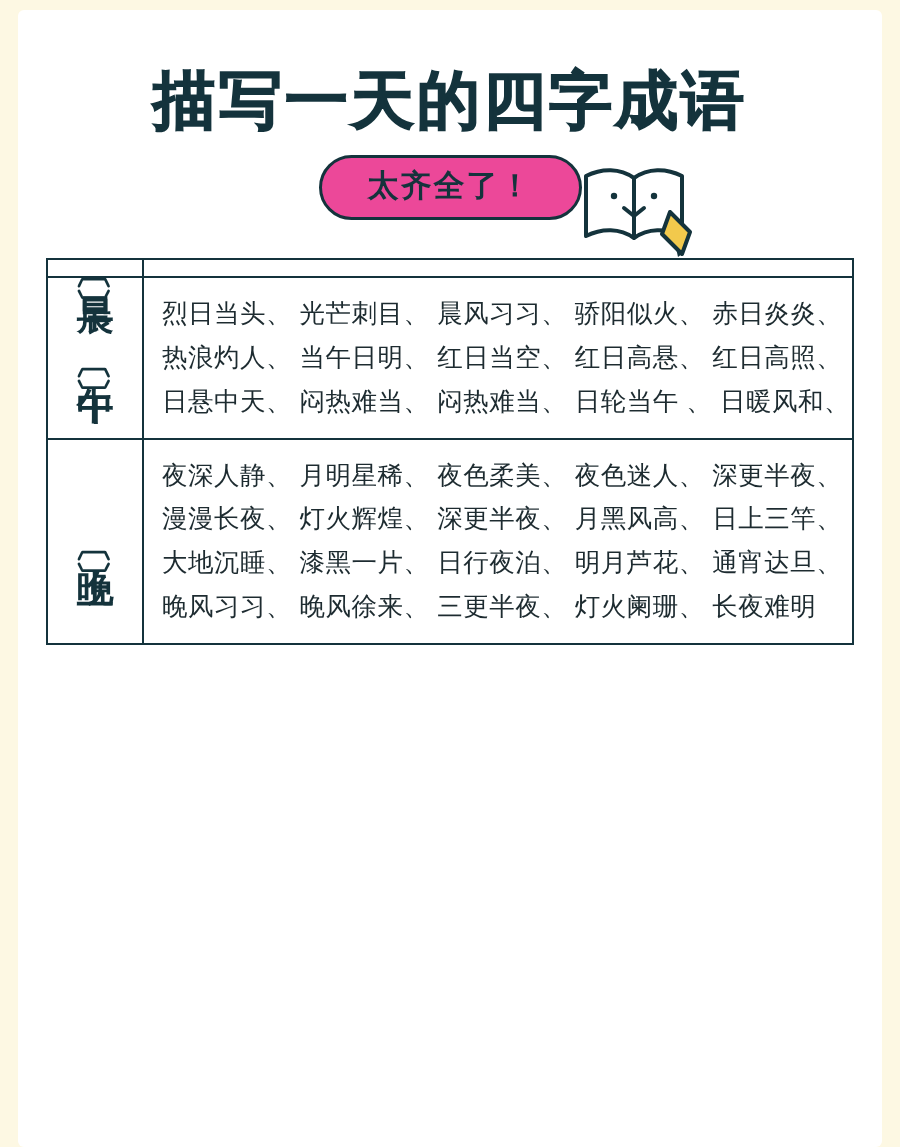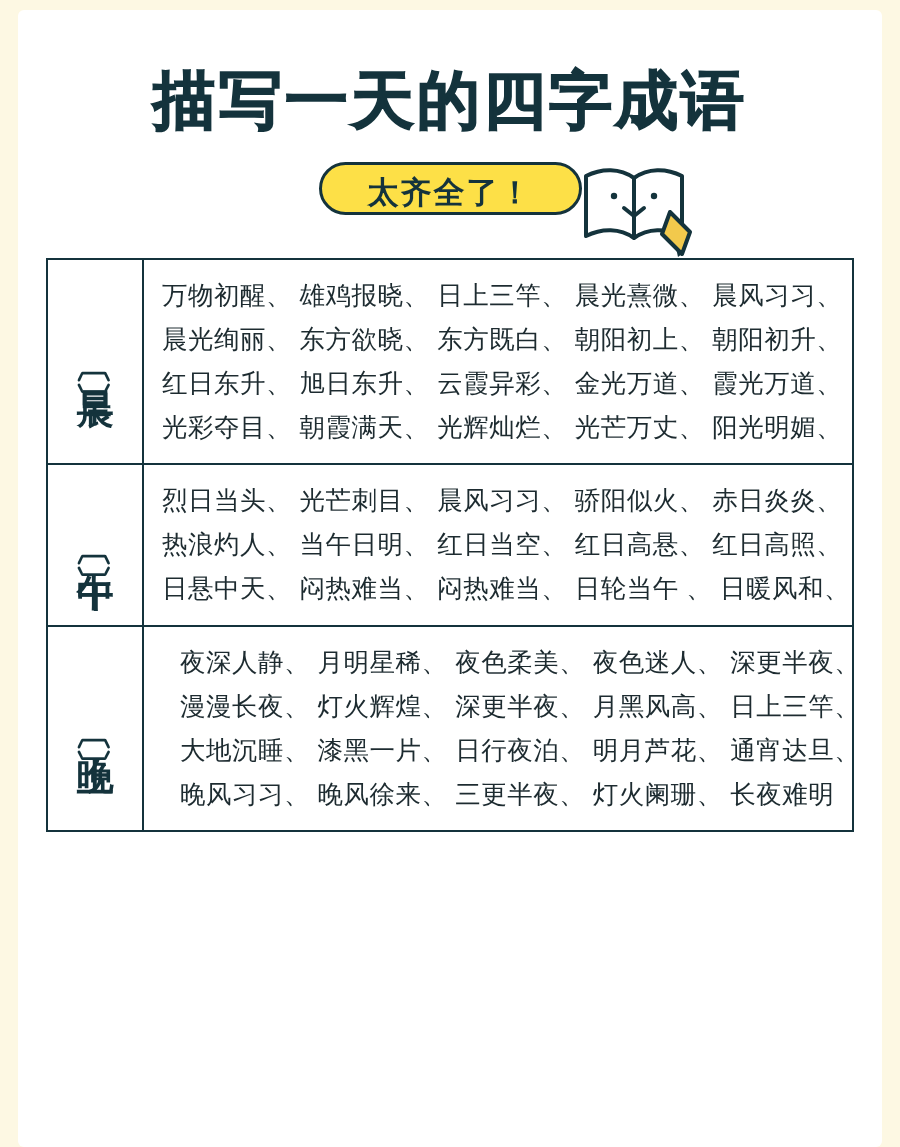--- a/index.html
+++ b/index.html
@@ -52,28 +52,27 @@
     left: 0;
     top: 145px;
     width: 864px;
     display: flex;
     align-items: center;
     justify-content: center;
   }
   .badge {
     border: 3.5px solid #14333c;
     border-radius: 40px;
-    padding: 9px 46px 1px 46px;
+    padding: 9px 46px 13px 46px;
     font-size: 31px;
     font-weight: bold;
     color: #14333c;
     letter-spacing: 2px;
-    background: #fde047;
+    background: #ec4899;
     line-height: 1.2;
-    margin-top: 7px;
   }
   .badge-icon {
     position: absolute;
     left: 560px;
     top: 148px;
     width: 120px;
     height: 105px;
   }
   
   .table {
@@ -85,21 +84,20 @@
     box-sizing: border-box;
     background: #fff;
   }
   .row {
     display: flex;
     border-bottom: 2.5px solid #14333c;
     box-sizing: border-box;
   }
   .row:last-child {
     border-bottom: none;
-    gap: 18px;
   }
   .row-label {
     width: 96px;
     min-width: 96px;
     border-right: 2.5px solid #14333c;
     box-sizing: border-box;
     display: flex;
     align-items: center;
     justify-content: center;
     padding: 6px 0;
@@ -150,26 +148,20 @@
       <path d="M84 76 L104 96" stroke="#14333c" stroke-width="3"></path>
       <path d="M98 90 L104 96 L100 99 Z" fill="#14333c"></path>
     </svg>
 
     <div class="table">
 
       <div class="row">
         <div class="row-label">
           <div class="label-text">〔早晨〕</div>
         </div>
-        <div class="row-content">
-          <div class="idiom-line">万物初醒、 雄鸡报晓、 日上三竿、 晨光熹微、 晨风习习、</div>
-          <div class="idiom-line">晨光绚丽、 东方欲晓、 东方既白、 朝阳初上、 朝阳初升、</div>
-          <div class="idiom-line">红日东升、 旭日东升、 云霞异彩、 金光万道、 霞光万道、</div>
-          <div class="idiom-line">光彩夺目、 朝霞满天、 光辉灿烂、 光芒万丈、 阳光明媚、</div>
-        </div>
       </div>
 
       <div class="row">
         <div class="row-label">
           <div class="label-text">〔中午〕</div>
         </div>
         <div class="row-content">
           <div class="idiom-line">烈日当头、 光芒刺目、 晨风习习、 骄阳似火、 赤日炎炎、</div>
           <div class="idiom-line">热浪灼人、 当午日明、 红日当空、 红日高悬、 红日高照、</div>
           <div class="idiom-line">日悬中天、 闷热难当、 闷热难当、 日轮当午 、 日暖风和、</div>

